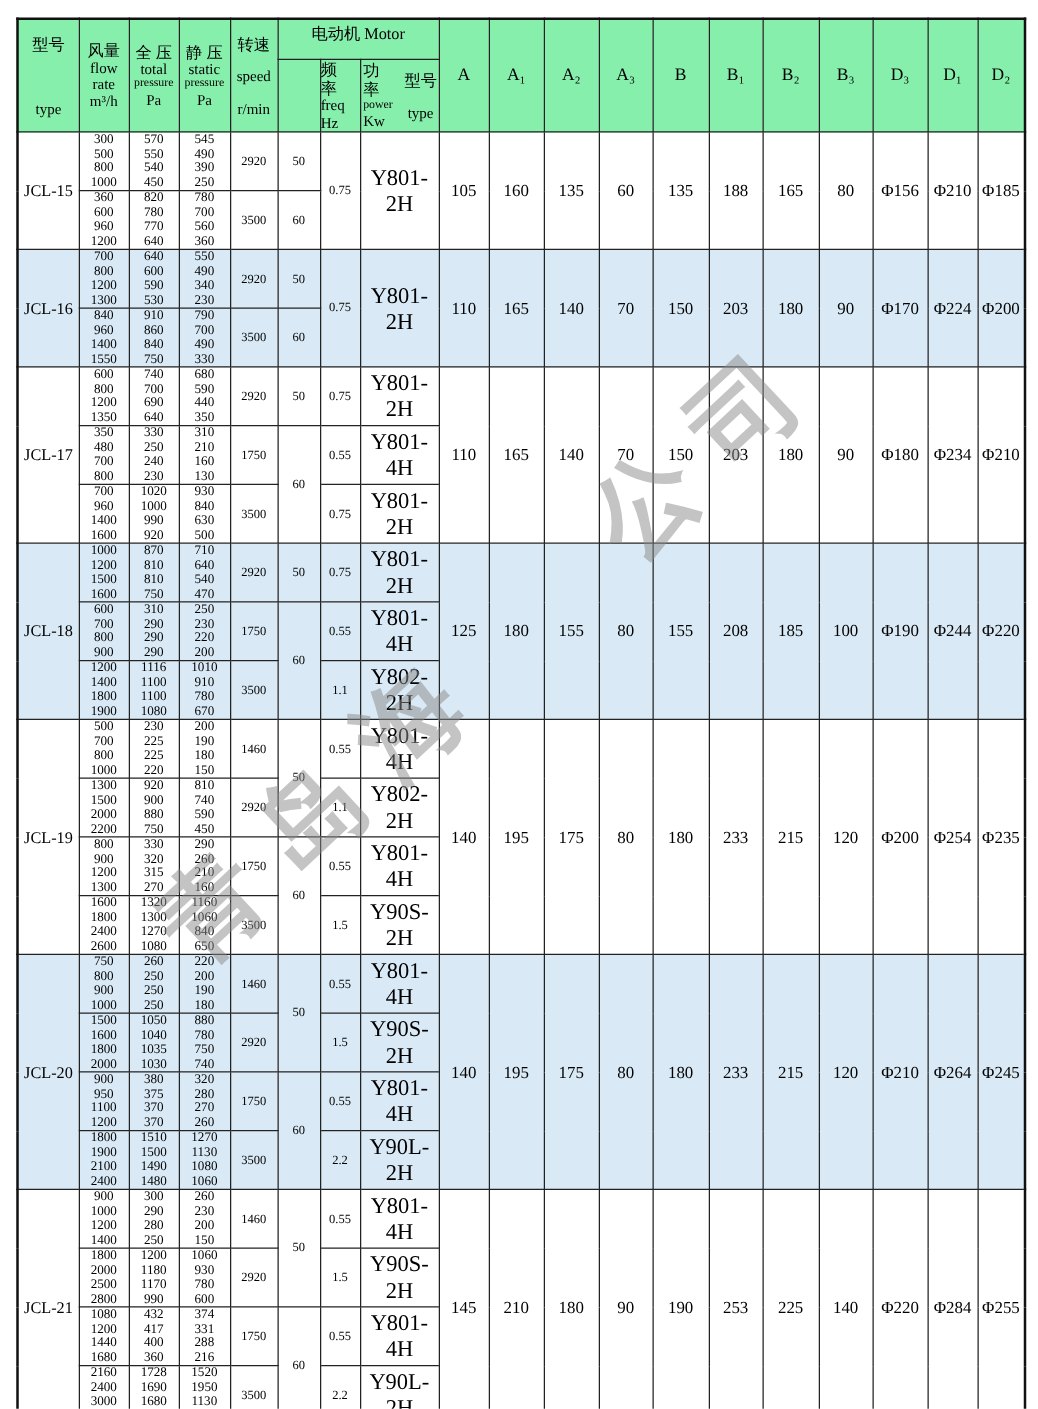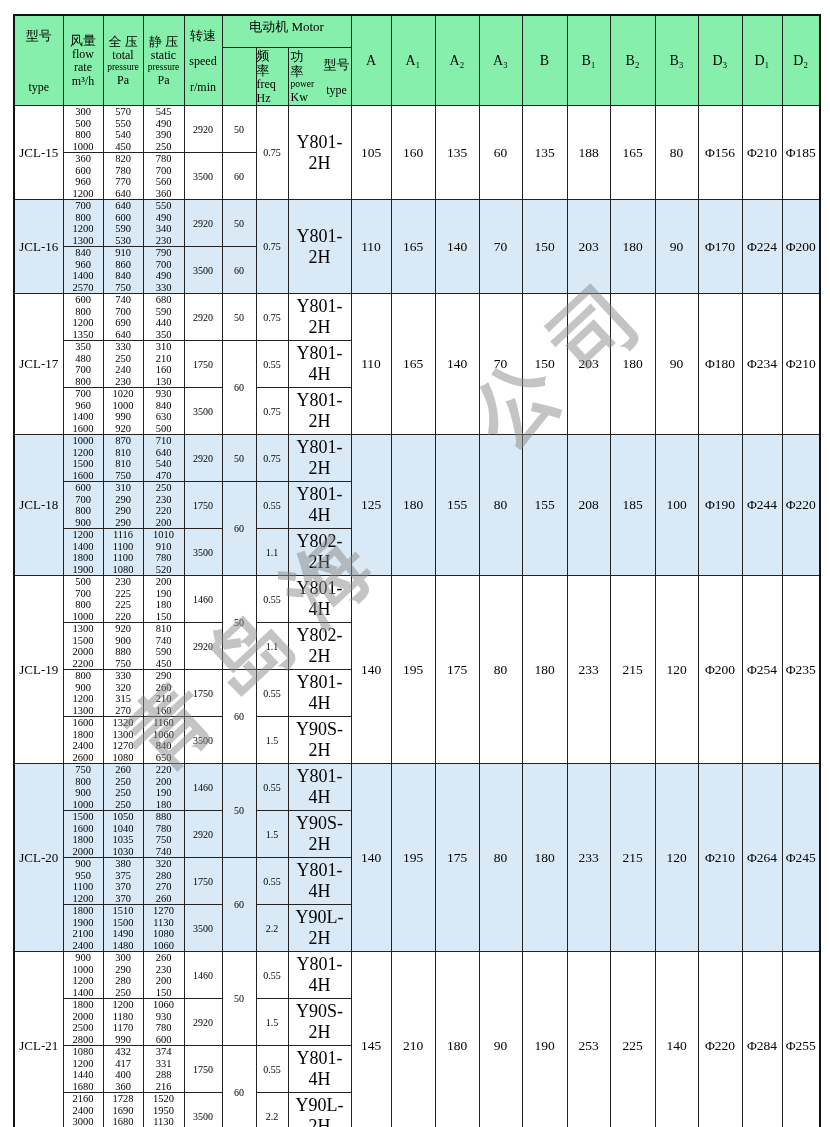--- a/index.html
+++ b/index.html
@@ -240,21 +240,21 @@
           <td class="dim" rowspan="2">90</td>
           <td class="dim" rowspan="2">Φ170</td>
           <td class="dim" rowspan="2">Φ224</td>
           <td class="dim" rowspan="2">Φ200</td>
         </tr>
         <tr class="shaded">
           <td class="vals">
             <div class="ln">840</div>
             <div class="ln">960</div>
             <div class="ln">1400</div>
-            <div class="ln">2570</div>
+            <div class="ln">1550</div>
           </td>
           <td class="vals">
             <div class="ln">910</div>
             <div class="ln">860</div>
             <div class="ln">840</div>
             <div class="ln">750</div>
           </td>
           <td class="vals">
             <div class="ln">790</div>
             <div class="ln">700</div>
@@ -417,21 +417,21 @@
           <td class="vals">
             <div class="ln">1116</div>
             <div class="ln">1100</div>
             <div class="ln">1100</div>
             <div class="ln">1080</div>
           </td>
           <td class="vals">
             <div class="ln">1010</div>
             <div class="ln">910</div>
             <div class="ln">780</div>
-            <div class="ln">520</div>
+            <div class="ln">670</div>
           </td>
           <td class="num">3500</td>
           <td class="num" rowspan="1">1.1</td>
           <td class="mtype" rowspan="1">Y802-2H</td>
         </tr>
         <tr class="">
           <td class="model" rowspan="4">JCL-19</td>
           <td class="vals">
             <div class="ln">500</div>
             <div class="ln">700</div>

